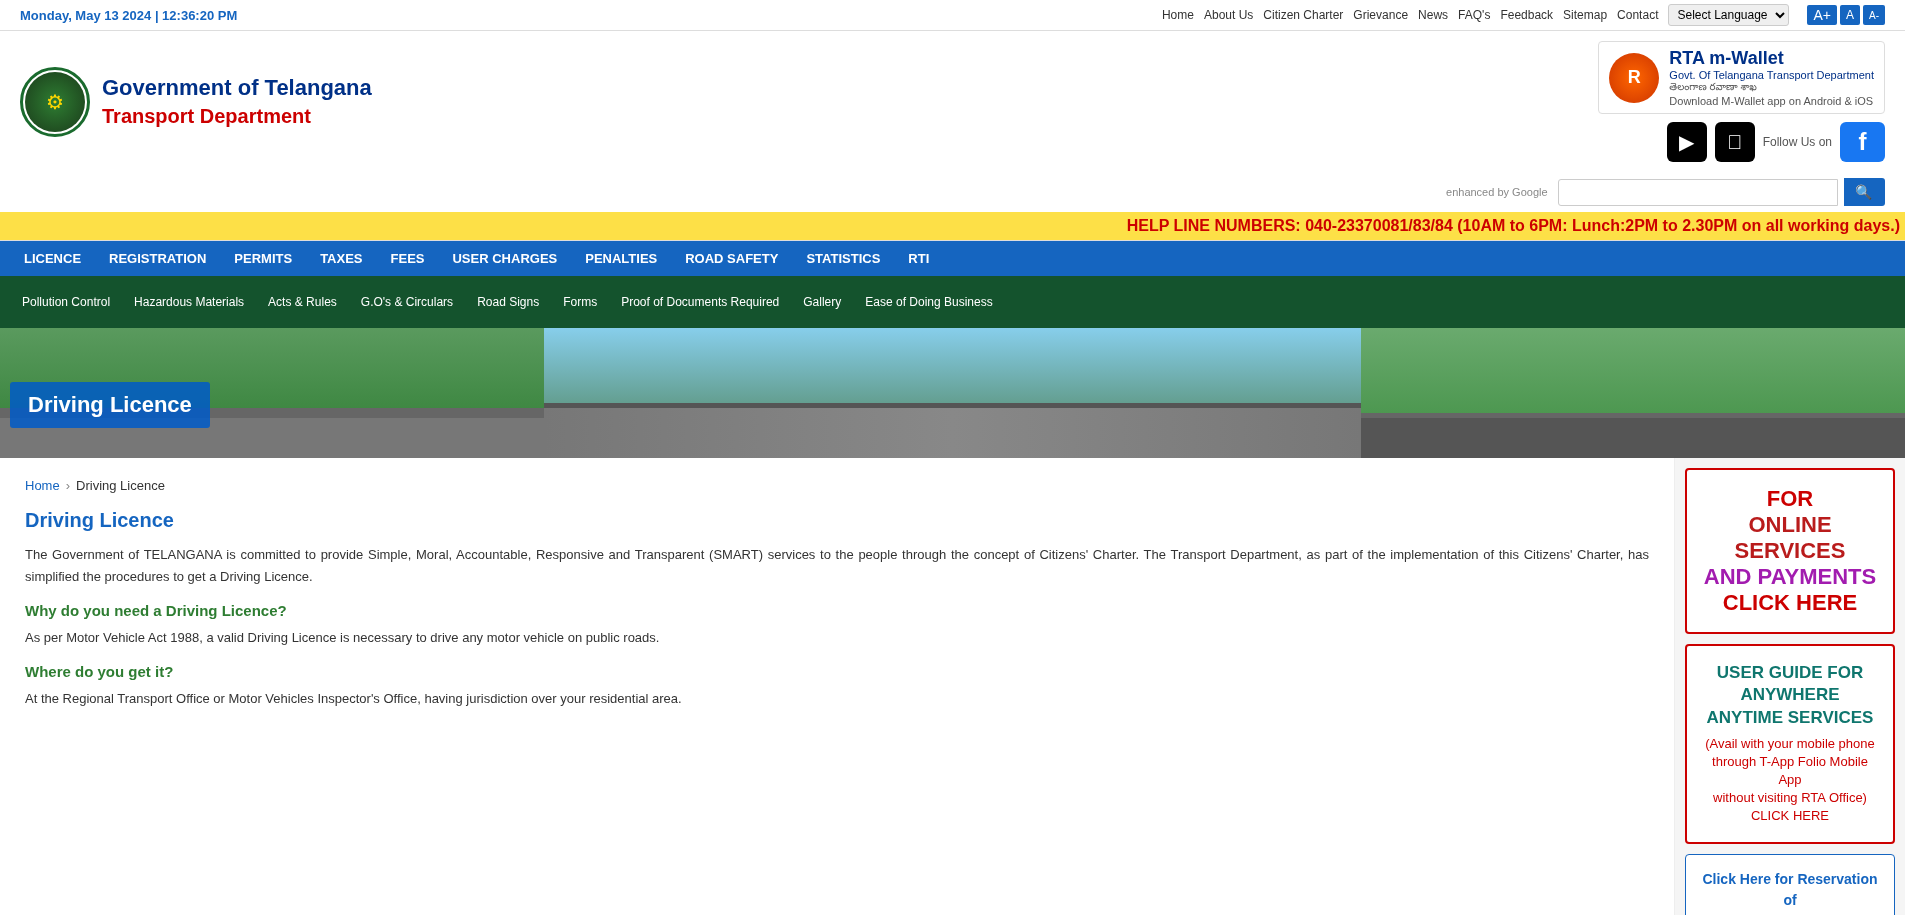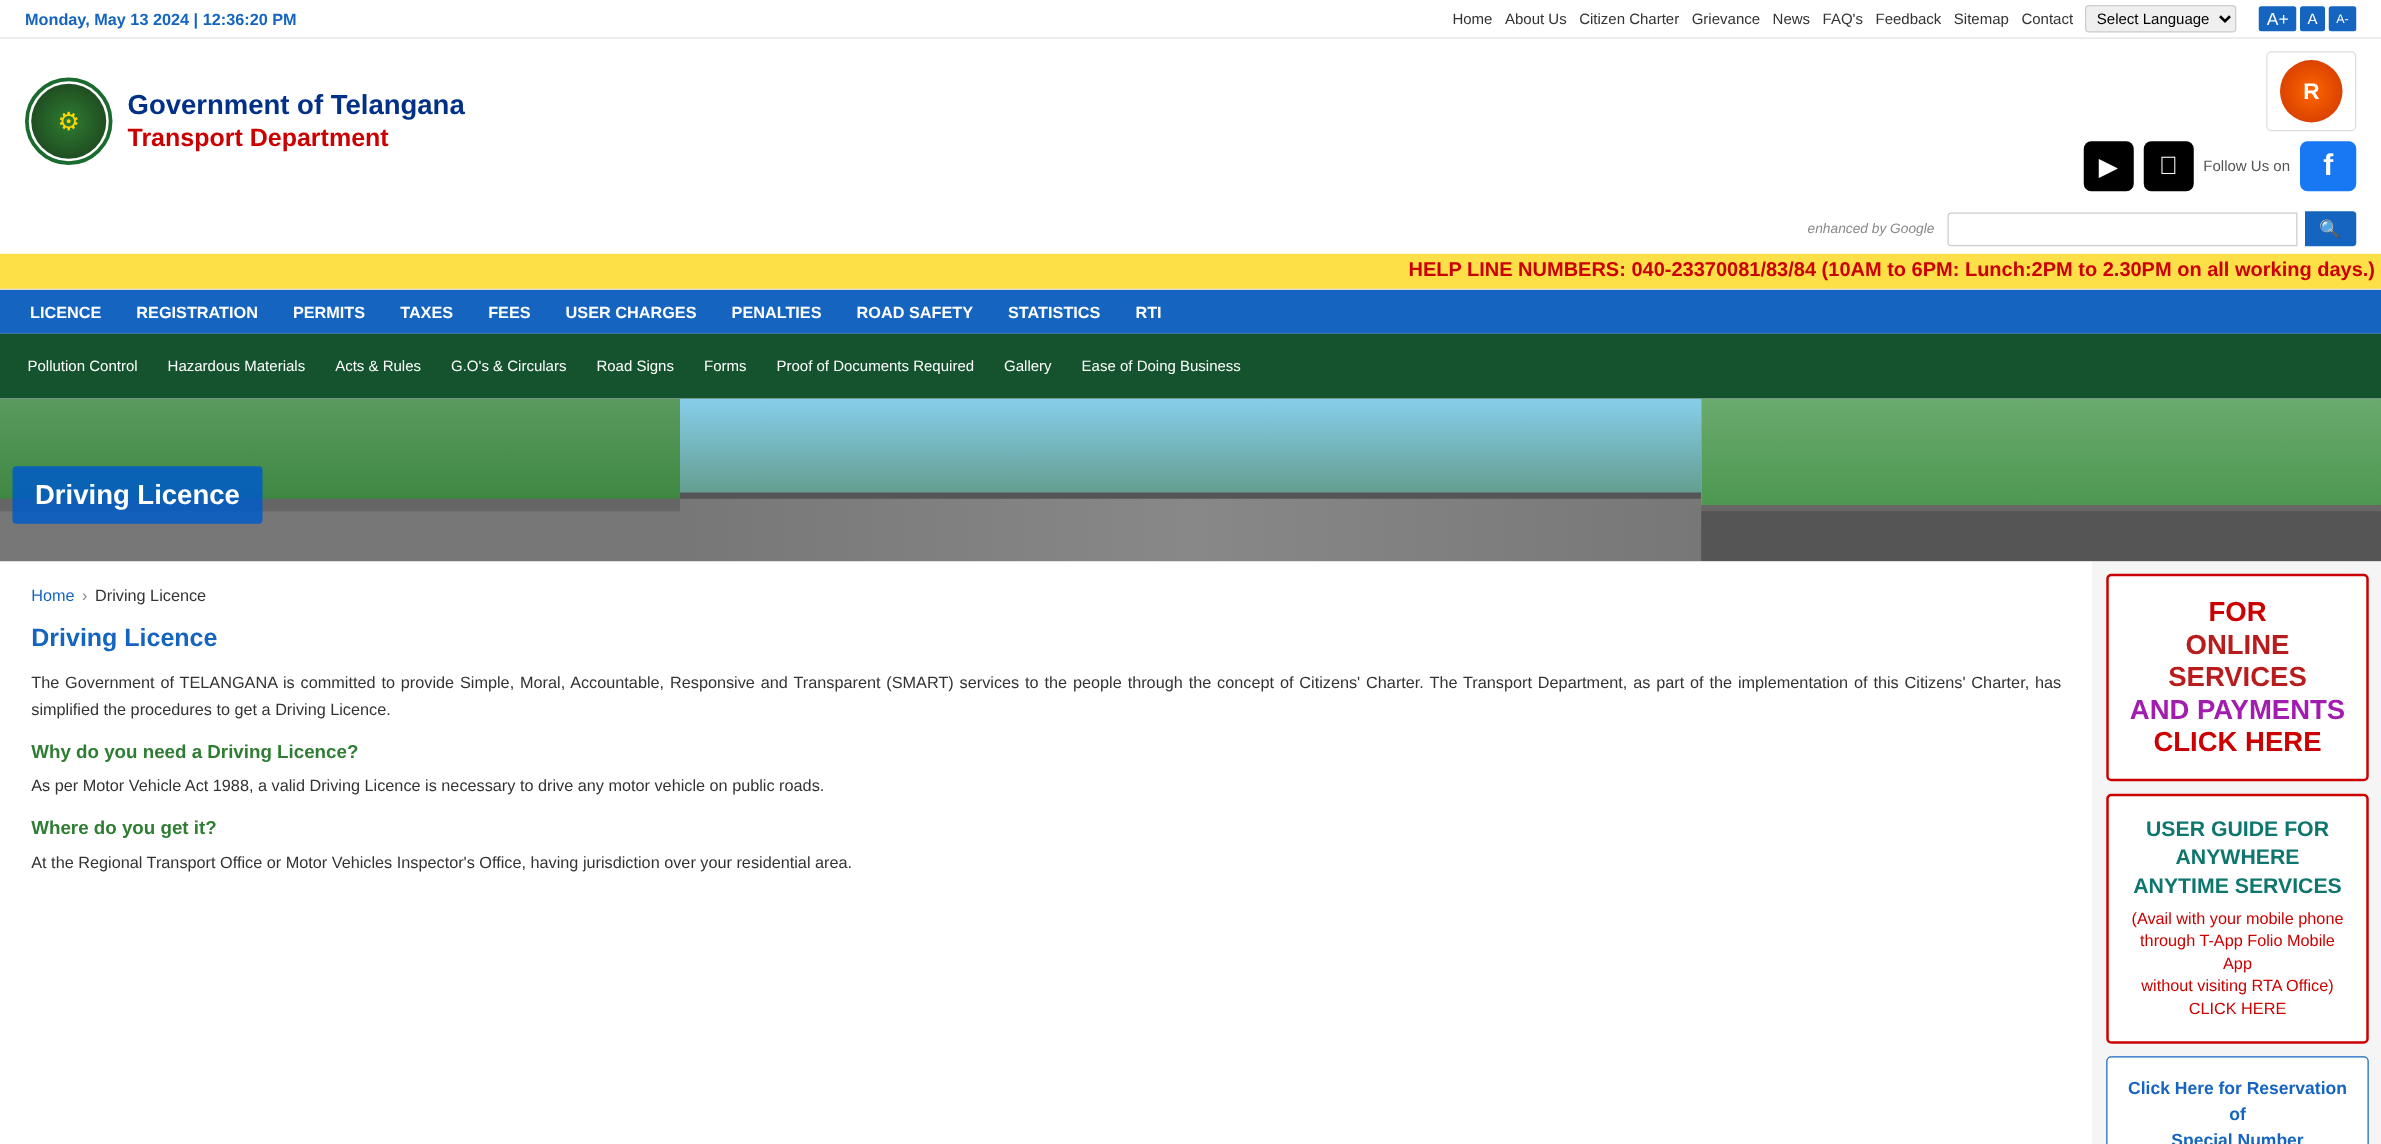--- a/index.html
+++ b/index.html
@@ -98,21 +98,21 @@
     #search-box {
       border: 1px solid #ccc; padding: 5px 10px;
       font-size: 13px; width: 280px; border-radius: 3px 0 0 3px;
       outline: none;
     }
     #search-btn {
       background: #1565c0; color: #fff; border: none;
       padding: 6px 12px; cursor: pointer; border-radius: 0 3px 3px 0;
       font-size: 14px;
     }
-    #search-prefix { font-size: 11px; color: #888; margin-right: 4px; font-style: italic; }
+    #search-prefix { font-size: 11px; color: #888; margin-right: 4px; }
 
     
     #helpline {
       background: #fde047;
       text-align: right;
       padding: 5px;
       color: #cc0000;
       font-weight: bold;
       font-size: 16px;
       border-bottom: 1px solid #ddd;
@@ -300,20 +300,26 @@
       <div id="logo-inner">⚙</div>
     </div>
     <div id="site-title">
       <div class="gov">Government of Telangana</div>
       <div class="dept">Transport Department</div>
     </div>
   </div>
   <div id="header-right">
     <div id="mwallet-box">
       <div id="mwallet-logo">R</div>
+      <div id="mwallet-text">
+        <div class="title">RTA m-Wallet</div>
+        <div class="subtitle">Govt. Of Telangana Transport Department</div>
+        <div class="sub2">తెలంగాణ రవాణా శాఖ</div>
+        <div class="sub3">Download M-Wallet app on Android &amp; iOS</div>
+      </div>
     </div>
     <div id="app-buttons">
       <div class="app-btn play">▶</div>
       <div class="app-btn apple"></div>
       <span class="follow-text">Follow Us on</span>
       <div class="fb-btn">f</div>
     </div>
   </div>
 </div>
 

